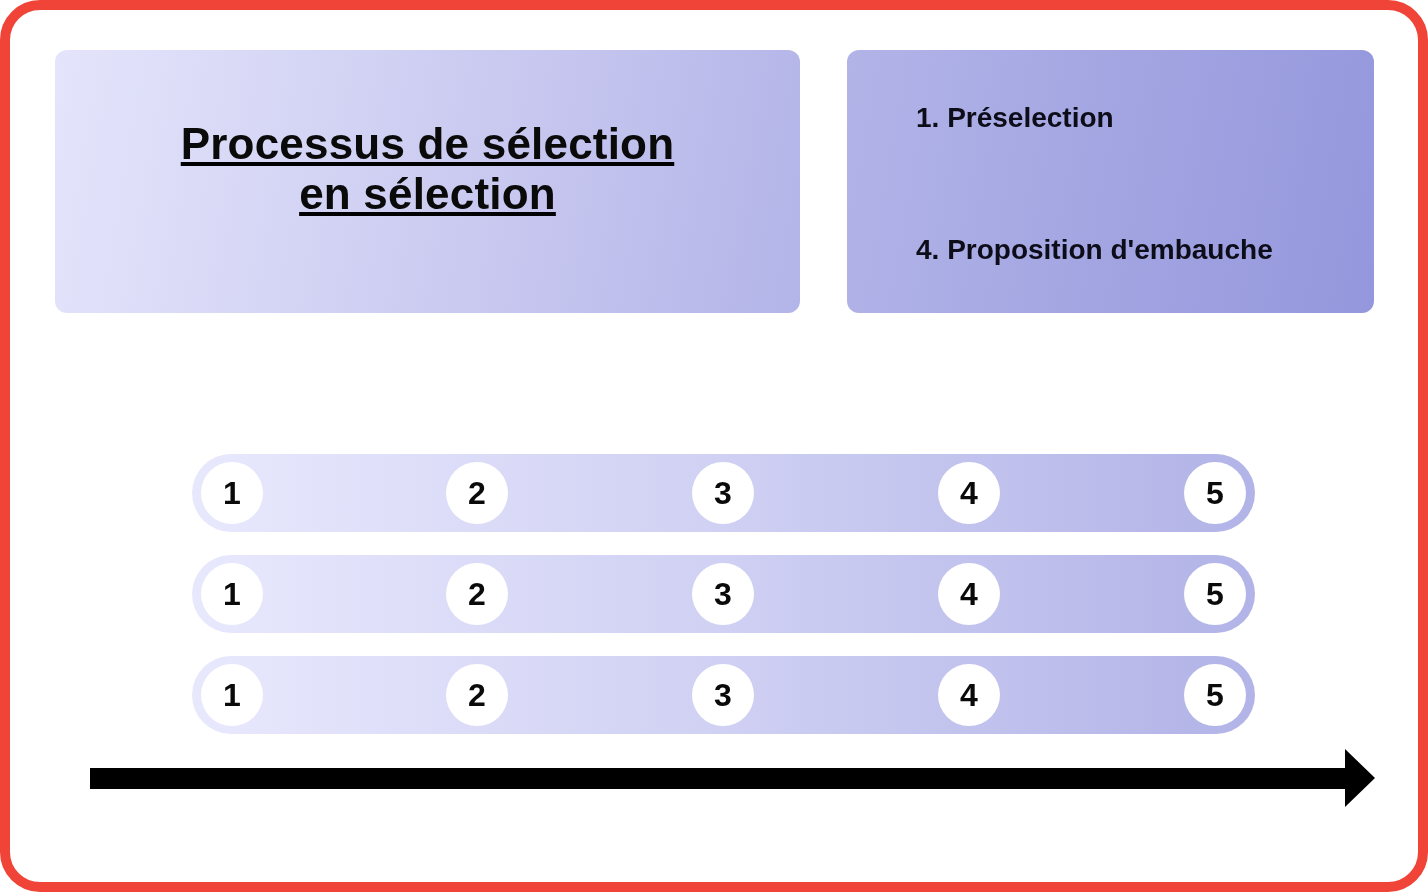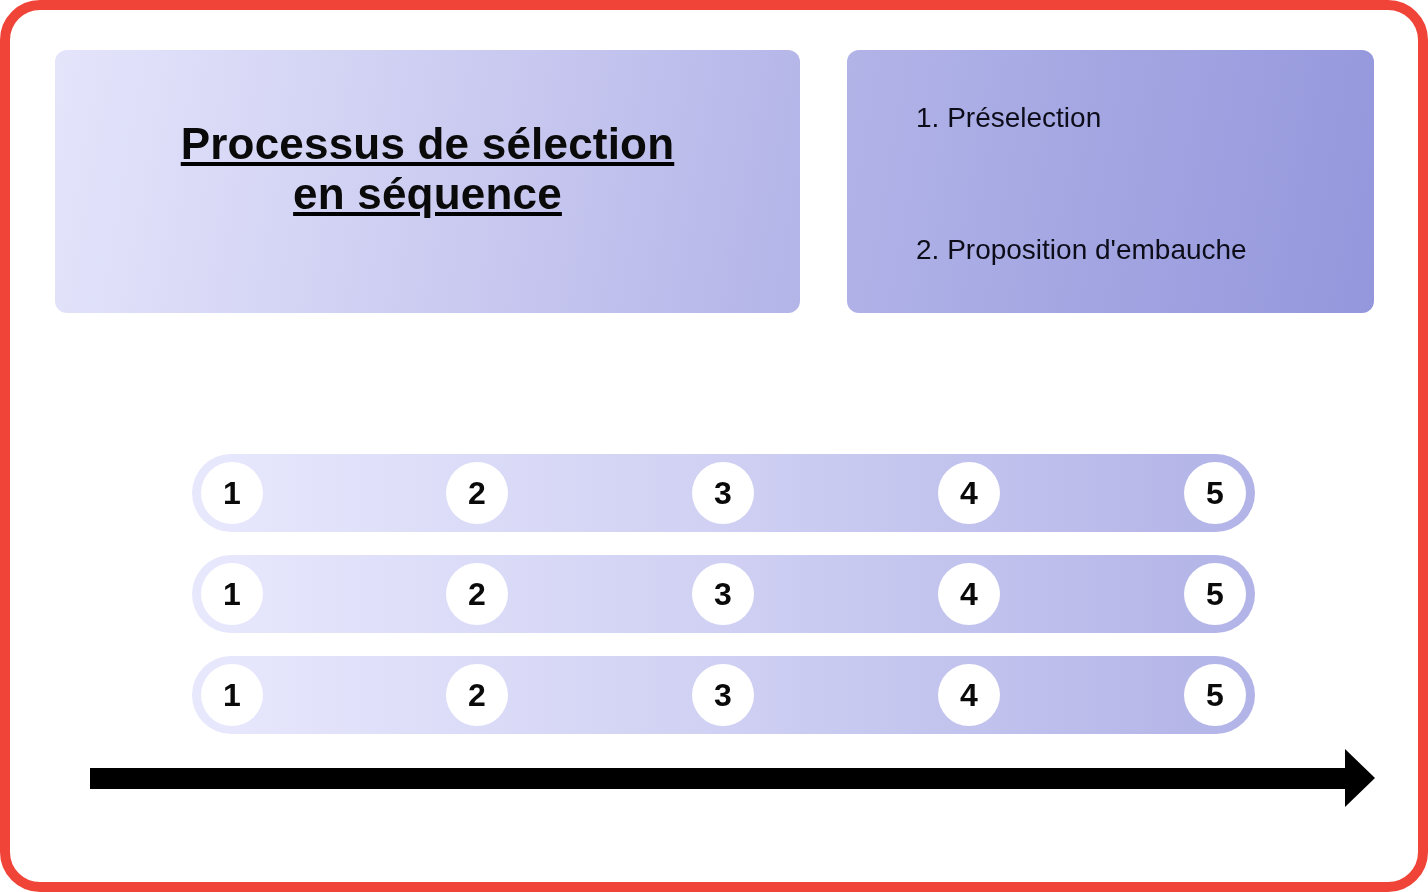--- a/index.html
+++ b/index.html
@@ -27,21 +27,21 @@
       text-align: center; color: #0a0a0a;
       letter-spacing: 0.2px;
     }
     .legend-box {
       position: absolute; left: 837px; top: 40px; width: 527px; height: 263px;
       border-radius: 12px;
       background: linear-gradient(100deg, #b2b4e8 0%, #a3a5e2 50%, #9497dc 100%);
     }
     .legend-item {
       position: absolute; left: 69px;
-      font-size: 28px; font-weight: 400; color: #0d0d1a;
+      font-size: 28px; font-weight: 700; color: #0d0d1a;
       white-space: nowrap;
     }
     .legend-item.i0 { top: 52px; }
     .legend-item.i1 { top: 122px; }
     .legend-item.i2 { top: 184px; }
 
     .track {
       position: absolute; left: 182px; width: 1063px; height: 78px;
       border-radius: 39px;
       background: linear-gradient(90deg, #e8e8fd 0%, #d2d3f4 45%, #b2b3e7 100%);
@@ -66,27 +66,27 @@
     }
   </style>
 </head>
 <body>
 
 <div class="frame">
 
   <div class="title-box">
     <h1>
       <span>Processus de sélection</span><br>
-      <span>en séquence</span>
+      <span>en sélection</span>
     </h1>
   </div>
 
   <div class="legend-box">
     <div class="legend-item i0">1. Préselection</div>
-    <div class="legend-item i2">2. Proposition d'embauche</div>
+    <div class="legend-item i2">4. Proposition d'embauche</div>
   </div>
 
   <div class="track r0">
     <div class="step s0">1</div>
     <div class="step s1">2</div>
     <div class="step s2">3</div>
     <div class="step s3">4</div>
     <div class="step s4">5</div>
   </div>
 

